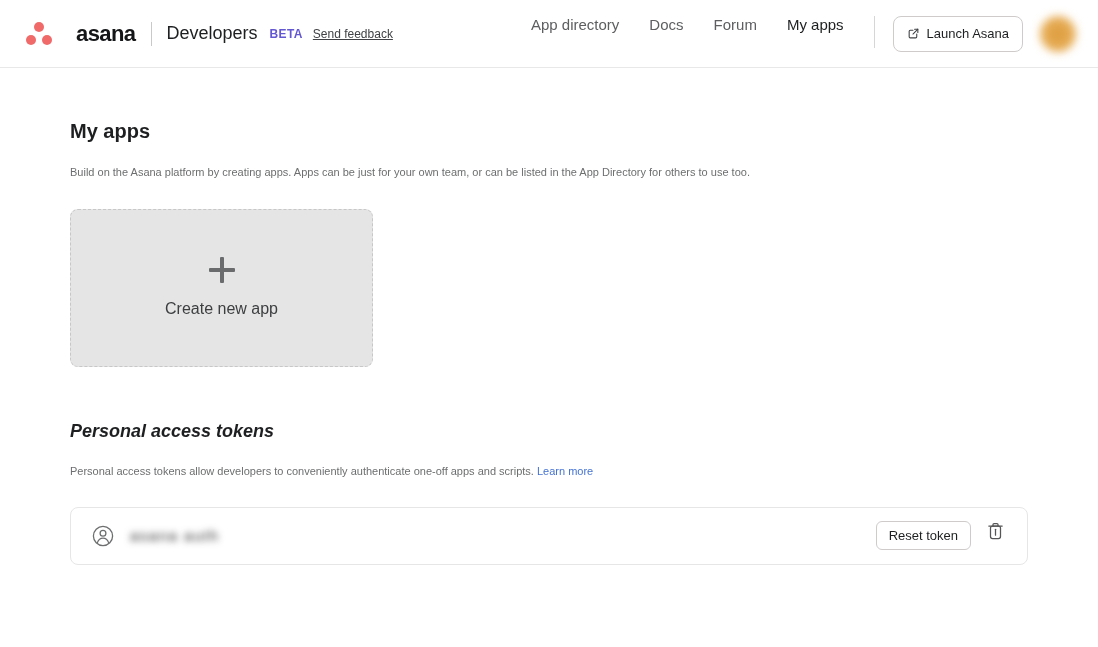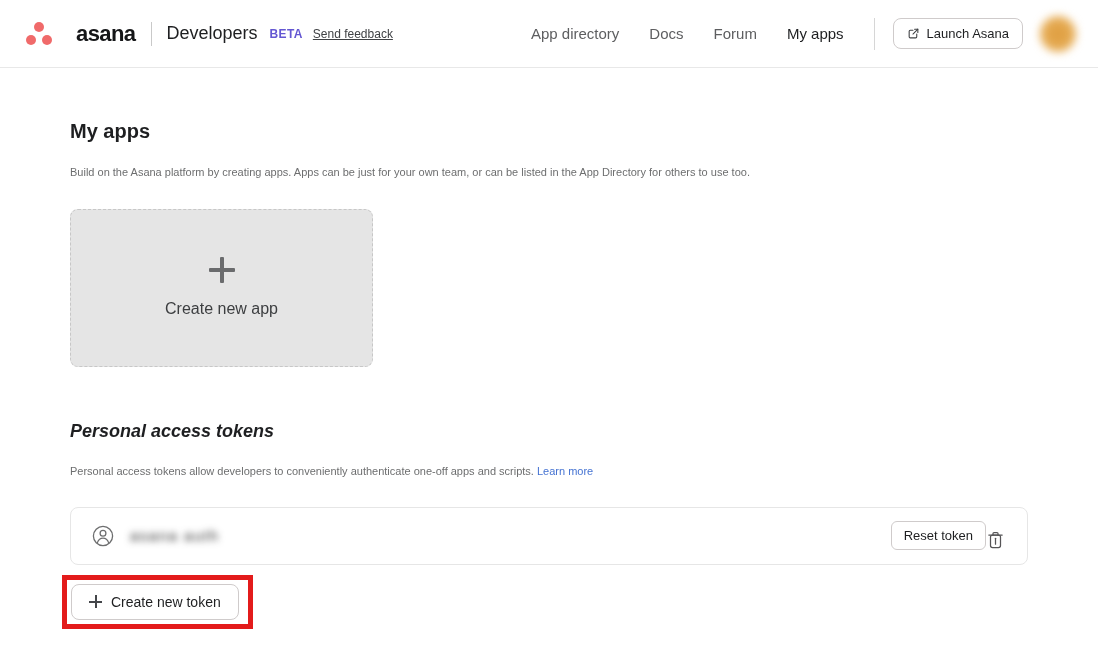--- a/index.html
+++ b/index.html
@@ -29,21 +29,21 @@
   .product { font-size: 18px; color: #1e1f21; font-weight: 400; }
   .beta {
     margin-left: 12px; font-size: 12px; font-weight: 700;
     color: #6457d2; letter-spacing: 0.4px;
   }
   .feedback {
     margin-left: 10px; font-size: 12px; color: #3f4144;
     text-decoration: underline; cursor: pointer;
   }
 
-  .h-right { margin-left: auto; display: flex; align-items: center; }
+  .h-right { margin-left: auto; display: flex; }
   .nav-item {
     font-size: 15px; color: #5d5e60; margin-right: 30px; cursor: pointer;
     white-space: nowrap;
   }
   .nav-item.active { color: #1e1f21; }
   .h-divider { width: 1px; height: 32px; background: #d6d6d6; margin: 0 18px 0 0; }
   .launch-btn {
     display: flex; align-items: center; gap: 7px;
     border: 1px solid #cfcbcb; border-radius: 8px; background: #fff;
     padding: 7px 13px; font-size: 13px; color: #1e1f21; cursor: pointer;
@@ -82,21 +82,21 @@
   .token-card {
     margin-top: 28px;
     width: 958px; height: 58px;
     border: 1px solid #e6e6e6; border-radius: 8px; background: #fff;
     display: flex; align-items: center; padding: 0 22px 0 20px;
   }
   .token-name {
     margin-left: 15px; font-size: 15px; font-weight: 500; color: #2a2a2a;
     letter-spacing: 1.5px; filter: blur(3.5px);
   }
-  .token-actions { margin-left: auto; display: flex; align-items: flex-end; }
+  .token-actions { margin-left: auto; display: flex; align-items: flex-start; gap: 15px; }
   .reset-btn {
     border: 1px solid #cfcbcb; border-radius: 6px; background: #fff;
     padding: 6px 12px; font-size: 13px; color: #1e1f21; cursor: pointer;
     font-family: inherit; white-space: nowrap;
   }
   .icon-btn { background: none; border: none; cursor: pointer; display: flex; align-items: center; padding: 0; }
 
   .red-annotation {
     display: inline-block;
     margin: 10px 0 0 -8px;
@@ -192,21 +192,15 @@
               <path d="M3 6h16"></path>
               <path d="M8 6V4.2A1.2 1.2 0 0 1 9.2 3h3.6A1.2 1.2 0 0 1 14 4.2V6"></path>
               <rect x="5" y="6" width="12" height="15" rx="2.5"></rect>
               <line x1="11" y1="10" x2="11" y2="17"></line>
             </svg>
           </span>
         </button>
       </span>
     </div>
 
-    <div class="red-annotation">
-      <button class="create-token-btn">
-        <span class="small-plus"></span>
-        <span>Create new token</span>
-      </button>
-    </div>
   </section>
 
 </main>
 
 </body></html>

